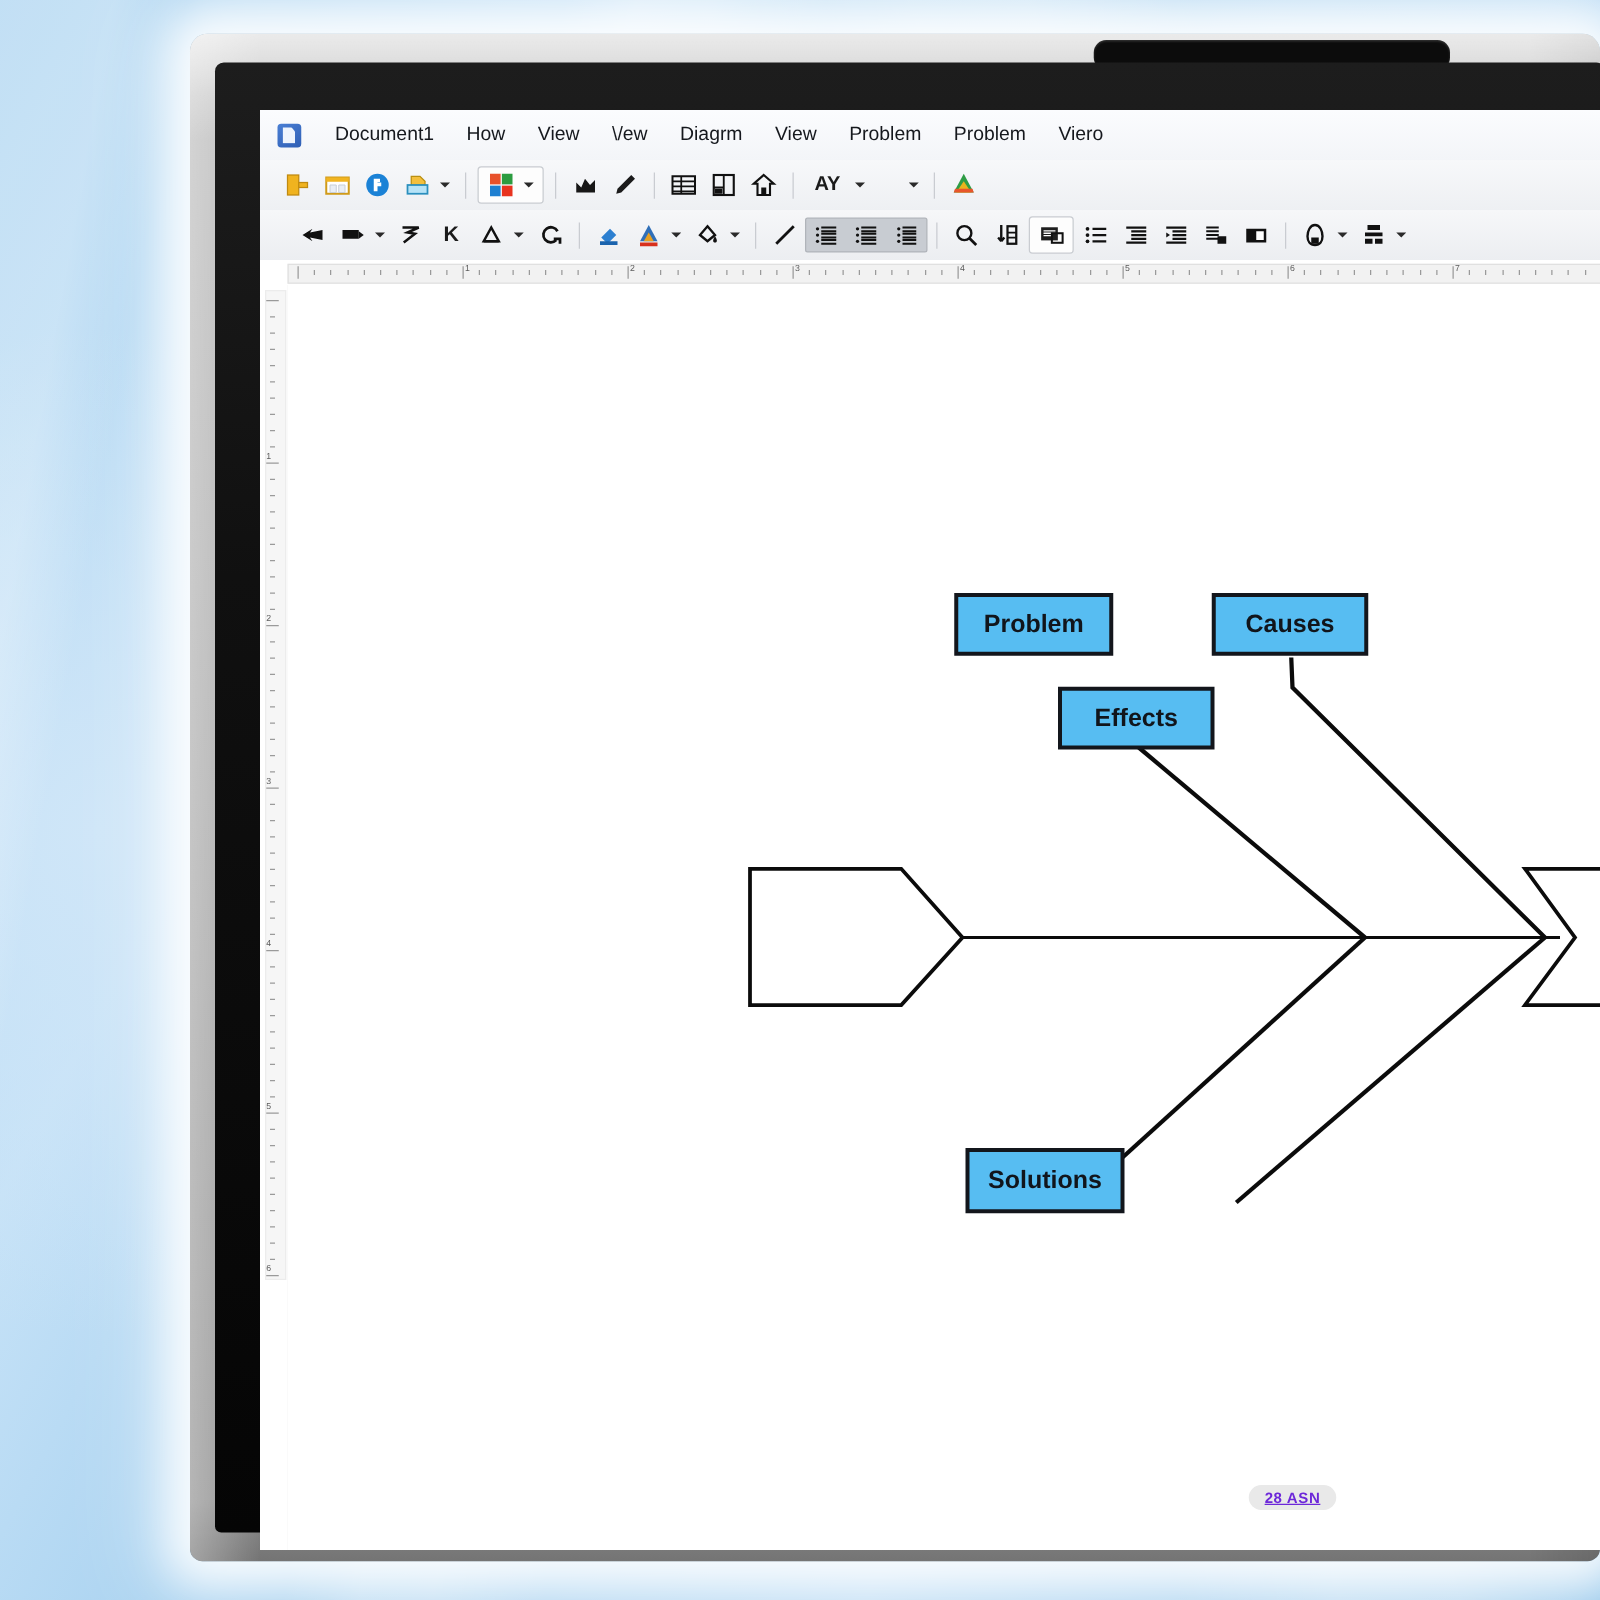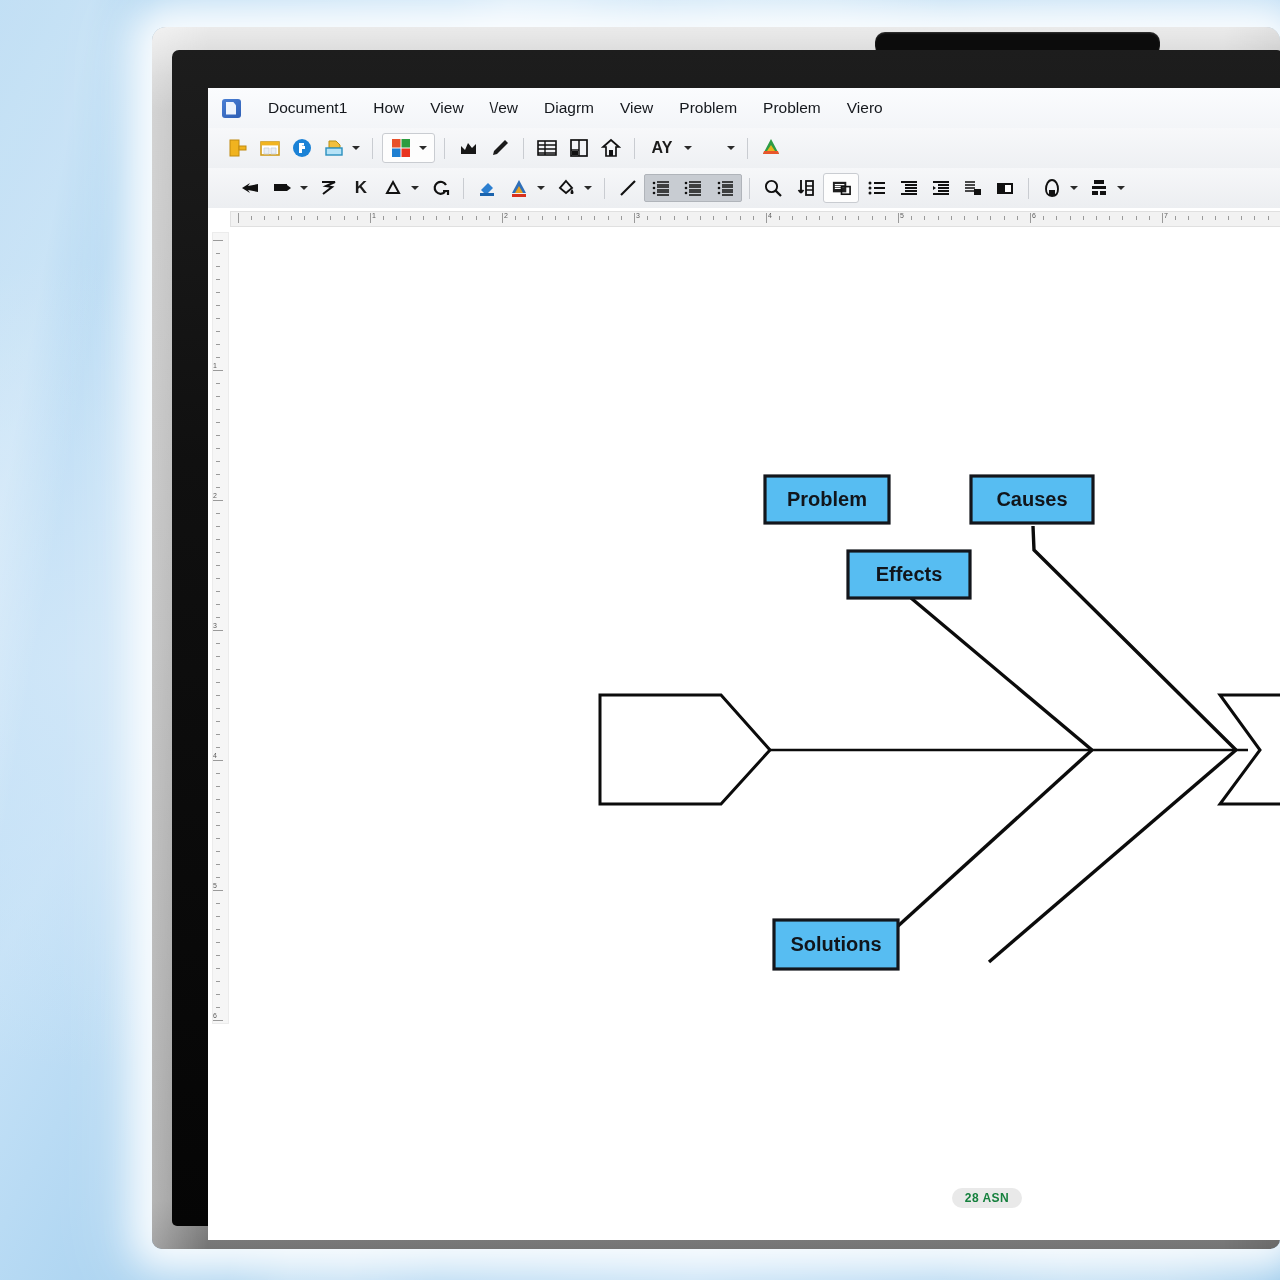--- a/index.html
+++ b/index.html
@@ -47,24 +47,24 @@
   #bezel{
     position:absolute;left:20px;top:23px;width:1112px;height:1176px;
     background:linear-gradient(180deg,#1d1d1d,#101010 35%,#050505);
     border-radius:7px 7px 5px 5px;
   }
   #screen{
     position:absolute;left:36px;top:38px;width:1250px;height:1152px;
     background:#ffffff;overflow:hidden;
   }
   #badge{
-    position:absolute;left:780px;bottom:18px;width:70px;height:20px;
+    position:absolute;left:827px;bottom:18px;width:70px;height:20px;
     border-radius:11px;background:#e9e9e9;
     display:flex;align-items:center;justify-content:center;
-    font-size:12px;font-weight:bold;color:#15803d;letter-spacing:.5px;
+    font-size:12px;font-weight:bold;color:#6d28d9;letter-spacing:.5px;text-decoration:underline;
   }
 
   
   #app{position:absolute;inset:0;background:#fff;}
   #menubar{
     position:absolute;left:0;top:0;right:0;height:40px;
     background:linear-gradient(180deg,#fbfcfe,#f3f5f8);
     display:flex;align-items:center;padding-left:14px;gap:0;
   }
   #app-icon{

